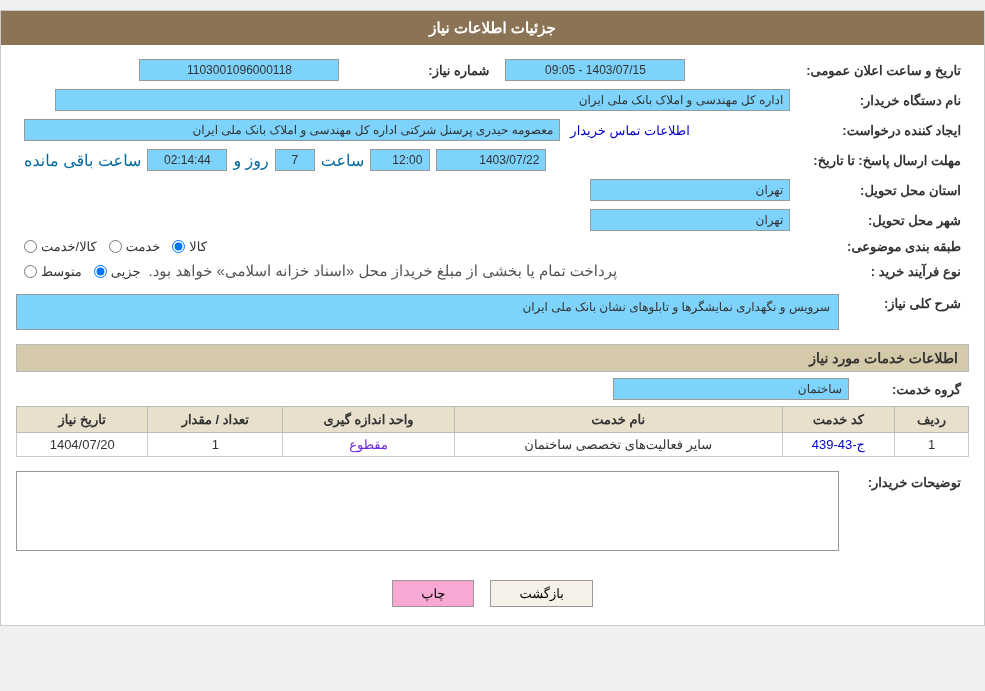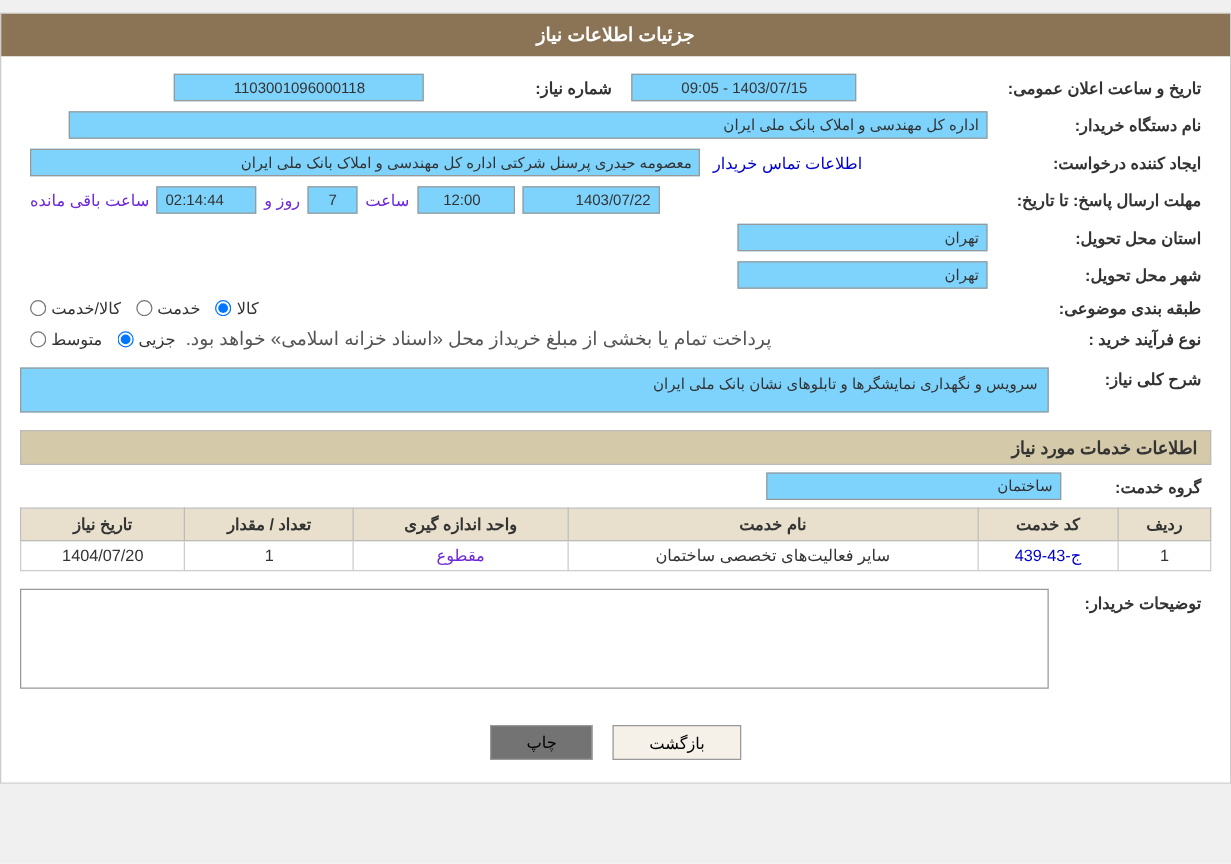--- a/index.html
+++ b/index.html
@@ -122,22 +122,21 @@
     }
     .btn {
       padding: 5px 28px;
       font-size: 13px;
       font-family: Tahoma, Arial, sans-serif;
       cursor: pointer;
       border: 1px solid #999;
       background: #f5f0e8;
     }
     .btn-print {
-      background: #737373;
-      font-family: Liberation Serif, serif;
+      background: #f9a8d4;
     }
     .btn-back {
       background: #f5f0e8;
     }
     .service-group-row {
       display: flex;
       align-items: center;
       margin: 6px 0;
     }
     .service-group-label {
@@ -148,22 +147,22 @@
       text-align: right;
       flex-shrink: 0;
     }
     .date-time-row {
       display: flex;
       align-items: center;
       gap: 6px;
       flex-direction: row-reverse;
     }
     .small-label {
-      font-size: 13px;
-      color: #6d28d9;
+      font-size: 16px;
+      color: #0369a1;
     }
   </style>
 </head>
 <body>
 
 <div class="page-wrapper">
 
   <div class="page-title-bar">جزئیات اطلاعات نیاز</div>
 
   <div class="main-content">
@@ -199,25 +198,25 @@
             <a class="link-blue">اطلاعات تماس خریدار</a>
           </div>
         </td>
       </tr>
 
       <tr>
         <td class="label-cell">مهلت ارسال پاسخ: تا تاریخ:</td>
         <td colspan="3" class="value-cell">
           <div class="date-time-row">
             <span class="small-label">ساعت باقی مانده</span>
-            <span class="input-box" style="display:inline-block; width:80px; text-align:left;">02:14:44</span>
+            <span class="input-box" style="display:inline-block; width:80px; text-align:center;">02:14:44</span>
             <span class="small-label">روز و</span>
             <span class="input-box" style="display:inline-block; width:40px; text-align:center;">7</span>
             <span class="small-label">ساعت</span>
-            <span class="input-box" style="display:inline-block; width:78px; text-align:left;padding-left:20px;">12:00</span>
+            <span class="input-box" style="display:inline-block; width:60px; text-align:center;padding-left:20px;">12:00</span>
             <span class="input-box" style="display:inline-block; width:110px; ">1403/07/22</span>
           </div>
         </td>
       </tr>
 
       <tr>
         <td class="label-cell">استان محل تحویل:</td>
         <td colspan="3" class="value-cell">
           <span class="input-box" style="display:inline-block; width:200px; text-align:right;">تهران</span>
         </td>

